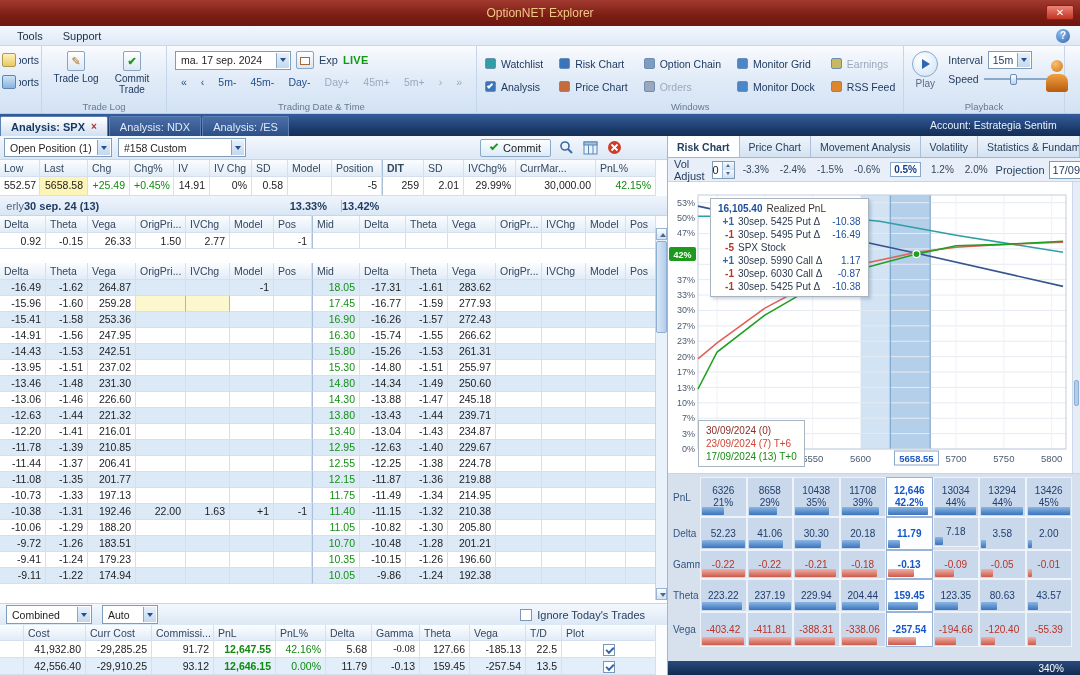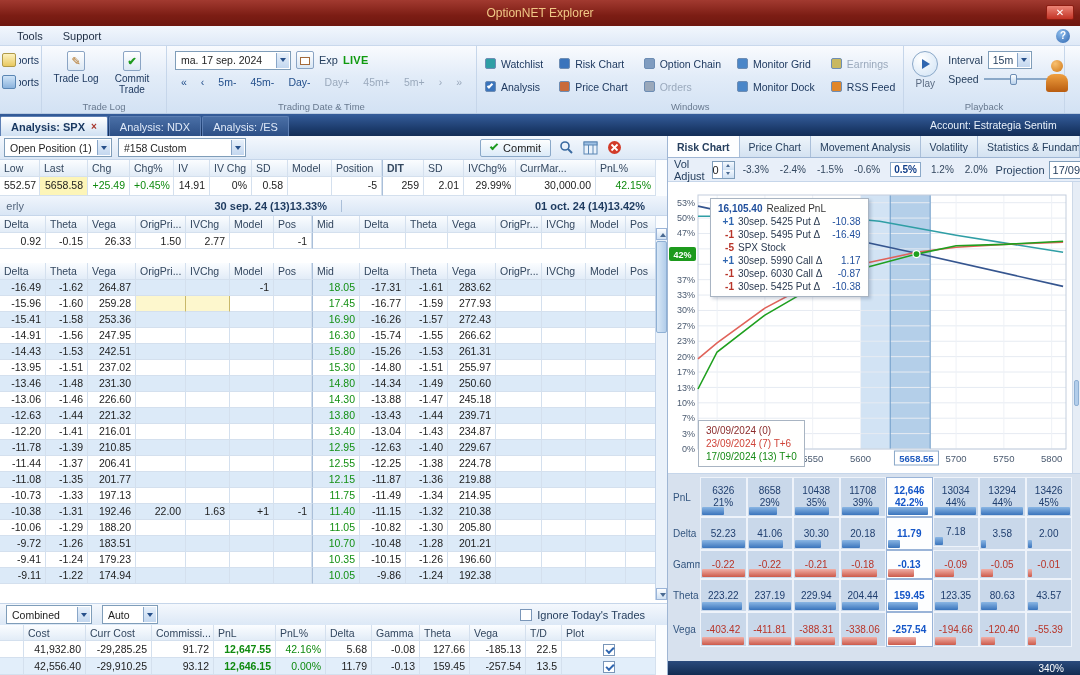--- a/index.html
+++ b/index.html
@@ -77,21 +77,21 @@
 .yellow{background:#fdf5b8 !important}
 .edit{background:#fdf7cd !important;border-right:1px solid #c8b86a}
 .green{color:#0f8a0f}
 .bold{font-weight:bold}
 .mid{color:#149014}
 .lsep{border-left:1px solid #aabfd9}
 .expiry{height:20px;display:flex;border-bottom:1px solid #c6d6ea;background:linear-gradient(#f0f5fc,#d9e6f5);font-weight:bold;color:#1d3a5f;flex:none;align-items:center;font-size:11px}
 .exp-half-l{width:342px;display:flex;align-items:center;border-right:1px solid #aabfd9}
 .exp-half-r{flex:1;display:flex;align-items:center}
 .exp-clip{width:24px;overflow:hidden;direction:rtl;white-space:nowrap;color:#55677e;font-weight:normal}
-.exp-name{flex:1;text-align:right}
+.exp-name{flex:1;text-align:left}
 .exp-iv{padding-right:14px}
 .chain-gap{height:14px;background:#fff;flex:none}
 #chain-rows{flex:none}
 .crow{display:flex;height:16px;flex:none}
 .crow .tcell{padding-top:1px}
 .lp-spacer{flex:1;background:#fff}
 .lp-footer{height:22px;display:flex;align-items:center;gap:10px;padding:0 6px;background:linear-gradient(#f4f8fd,#dce8f6);border-top:1px solid #c6d6ea;flex:none}
 .ignore{margin-left:auto;display:flex;gap:5px;align-items:center;color:#27405f;padding-right:16px}
 .checkbox{width:12px;height:12px;border:1px solid #7a96b8;background:#fff;position:relative;flex:none}
 .checkbox.checked::after{content:"";position:absolute;left:2px;top:2px;width:6px;height:3px;border-left:2px solid #2f66b0;border-bottom:2px solid #2f66b0;transform:rotate(-45deg)}
@@ -382,21 +382,20 @@
         <div class="tcell num green" style="width: 60px;">42.15%</div>
       </div>
 
     <div class="expiry">
       <div class="exp-half-l">
         <span class="exp-clip">erly</span>
         <span class="exp-name">30 sep. 24 (13)</span>
         <span class="exp-iv">13.33%</span>
       </div>
       <div class="exp-half-r">
-        <span class="exp-name">01 oct. 24 (14)</span>
         <span class="exp-iv" style="padding-right:22px">13.42%</span>
       </div>
     </div>
 
     <div class="trow" id="chain-a-head" style="height:17px">
         <div class="tcell th" style="width: 46px;">Delta</div>
         <div class="tcell th" style="width: 42px;">Theta</div>
         <div class="tcell th" style="width: 48px;">Vega</div>
         <div class="tcell th" style="width: 50px;">OrigPri...</div>
         <div class="tcell th" style="width: 44px;">IVChg</div>
@@ -810,21 +809,21 @@
         </div>
       <div id="totals-body">
           <div class="trow">
             <div class="tcell num" style="width: 24px;"></div>
             <div class="tcell num" style="width: 62px;">41,932.80</div>
             <div class="tcell num" style="width: 66px;">-29,285.25</div>
             <div class="tcell num" style="width: 62px;">91.72</div>
             <div class="tcell num green bold" style="width: 62px;">12,647.55</div>
             <div class="tcell num green" style="width: 50px;">42.16%</div>
             <div class="tcell num" style="width: 46px;">5.68</div>
-            <div class="tcell num" style="width: 48px;">-0.08</div>
+            <div class="tcell num" style="width: 48px; font-family: Liberation Serif, serif;">-0.08</div>
             <div class="tcell num" style="width: 50px;">127.66</div>
             <div class="tcell num" style="width: 56px;">-185.13</div>
             <div class="tcell num" style="width: 36px;">22.5</div>
             <div class="tcell num plot" style="width: 94px;">
               <div class="checkbox checked"></div>
             </div>
           </div>
           <div class="trow stripe">
             <div class="tcell num" style="width: 24px;"></div>
             <div class="tcell num" style="width: 62px;">42,556.40</div>

